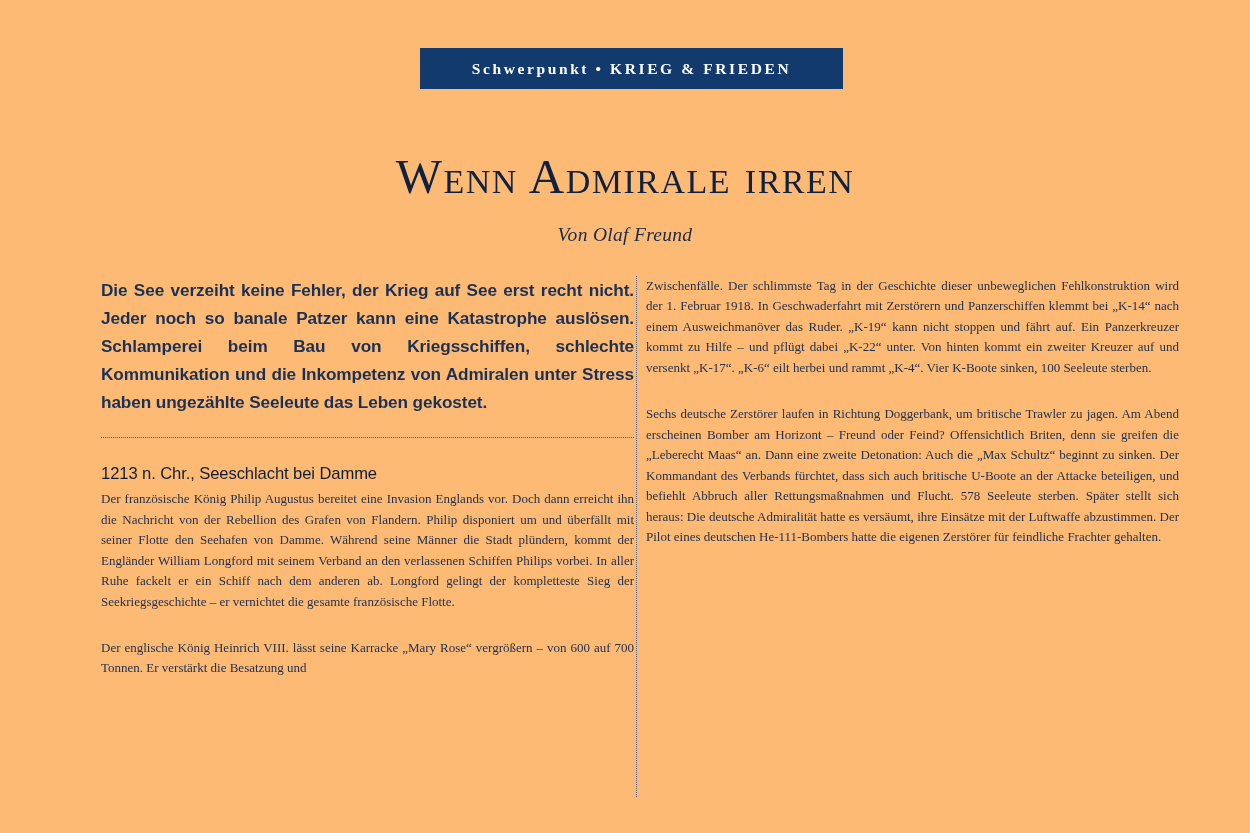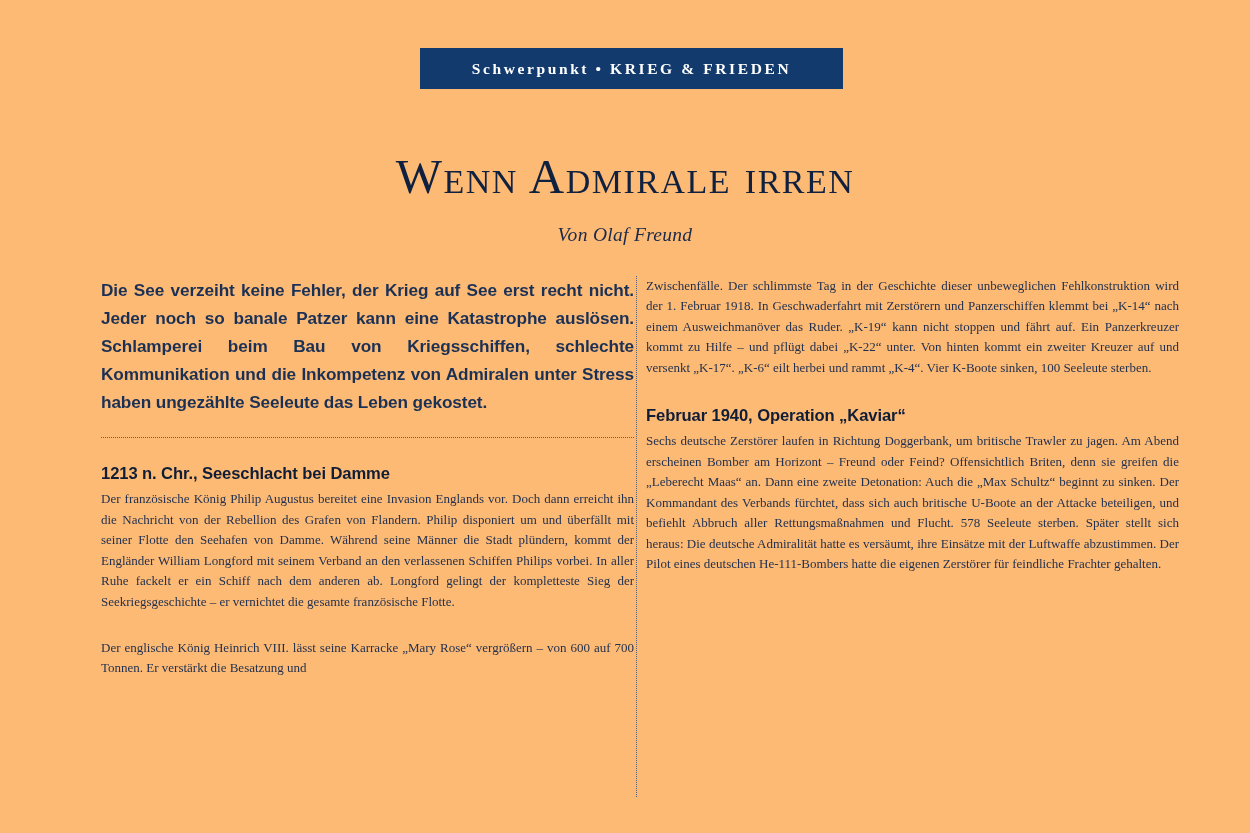--- a/index.html
+++ b/index.html
@@ -110,21 +110,21 @@
     line-height: 1.63;
     color: #1b3055;
     text-align: justify;
     margin: 0;
     letter-spacing: -0.1px;
   }
 
   
   .sec-head {
     font-family: "Liberation Sans", "DejaVu Sans", sans-serif;
-    font-weight: 700;
+    font-weight: 400;
     font-size: 16.6px;
     color: #101d36;
     margin: 0 0 3px 0;
     line-height: 1.45;
     letter-spacing: -0.1px;
   }
 
   
   .body-par {
     font-family: "Liberation Serif", "DejaVu Serif", serif;
@@ -175,19 +175,18 @@
 
   </div>
 
   <div class="col col-right">
 
     <div class="sec-block">
       <p class="body-par">Zwischenfälle. Der schlimmste Tag in der Geschichte dieser unbeweglichen Fehlkonstruktion wird der 1. Februar 1918. In Geschwaderfahrt mit Zerstörern und Panzerschiffen klemmt bei „K-14“ nach einem Ausweichmanöver das Ruder. „K-19“ kann nicht stoppen und fährt auf. Ein Panzerkreuzer kommt zu Hilfe – und pflügt dabei „K-22“ unter. Von hinten kommt ein zweiter Kreuzer auf und versenkt „K-17“. „K-6“ eilt herbei und rammt „K-4“. Vier K-Boote sinken, 100 Seeleute sterben.</p>
     </div>
 
     <div class="sec-block clipped">
-      <h2 class="sec-head">Februar 1940, Operation „Kaviar“</h2>
       <p class="body-par">Sechs deutsche Zerstörer laufen in Richtung Doggerbank, um britische Trawler zu jagen. Am Abend erscheinen Bomber am Horizont – Freund oder Feind? Offensichtlich Briten, denn sie greifen die „Leberecht Maas“ an. Dann eine zweite Detonation: Auch die „Max Schultz“ beginnt zu sinken. Der Kommandant des Verbands fürchtet, dass sich auch britische U-Boote an der Attacke beteiligen, und befiehlt Abbruch aller Rettungsmaßnahmen und Flucht. 578 Seeleute sterben. Später stellt sich heraus: Die deutsche Admiralität hatte es versäumt, ihre Einsätze mit der Luftwaffe abzustimmen. Der Pilot eines deutschen He-111-Bombers hatte die eigenen Zerstörer für feindliche Frachter gehalten.</p>
     </div>
 
   </div>
 
 </div>
 
 </body></html>

